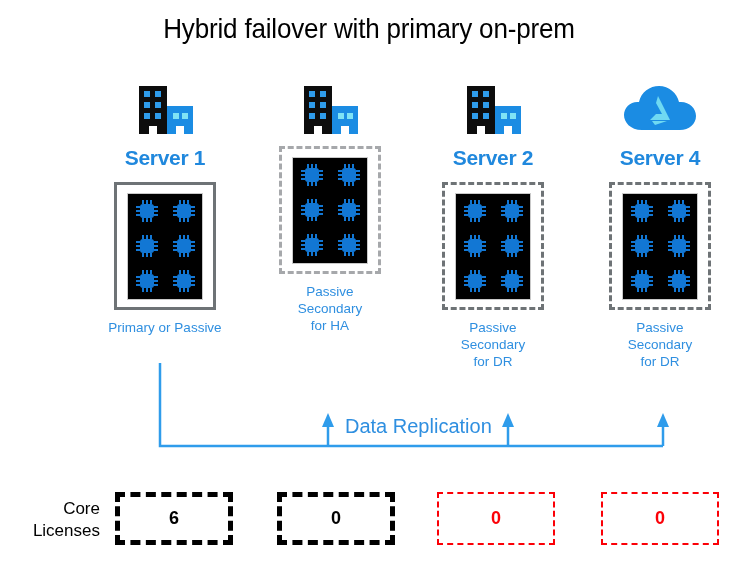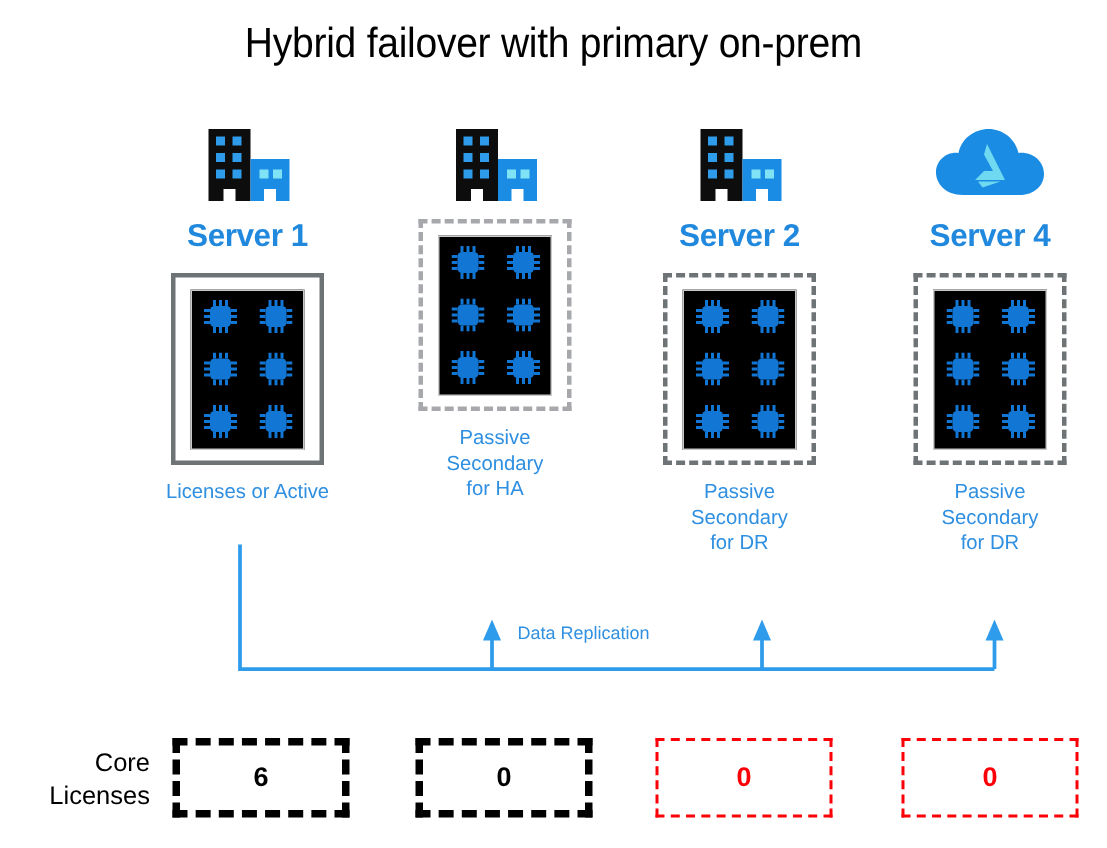--- a/index.html
+++ b/index.html
@@ -112,21 +112,21 @@
     left: 0;
     top: 355px;
     width: 738px;
     height: 105px;
     pointer-events: none;
   }
   .repl-label {
     position: absolute;
     left: 345px;
     top: 415px;
-    font-size: 12px;
+    font-size: 20px;
     color: #2f8fe0;
     white-space: nowrap;
   }
 
   
   .lic-row {
     position: absolute;
     left: 0;
     top: 492px;
     width: 610px;
@@ -293,21 +293,21 @@
               <rect x="0" y="6" width="4" height="2"></rect>
               <rect x="0" y="10" width="4" height="2"></rect>
               <rect x="0" y="14" width="4" height="2"></rect>
               <rect x="18" y="6" width="4" height="2"></rect>
               <rect x="18" y="10" width="4" height="2"></rect>
               <rect x="18" y="14" width="4" height="2"></rect>
             </g>
           </svg>
       </div>
     </div>
-    <div class="role">Licenses or Active</div>
+    <div class="role">Primary or Passive</div>
   </div>
 
   <div class="col col-1">
     <div class="icon-wrap">
       <svg class="bldg" width="68" height="48" viewBox="0 0 68 48">
         <rect x="8" y="0" width="28" height="48" fill="#0d0d0d"></rect>
         <rect x="36" y="20" width="26" height="28" fill="#1b8ce3"></rect>
         <rect x="13" y="5" width="6" height="6" fill="#2f9ceb"></rect>
         <rect x="24" y="5" width="6" height="6" fill="#2f9ceb"></rect>
         <rect x="13" y="16" width="6" height="6" fill="#2f9ceb"></rect>

